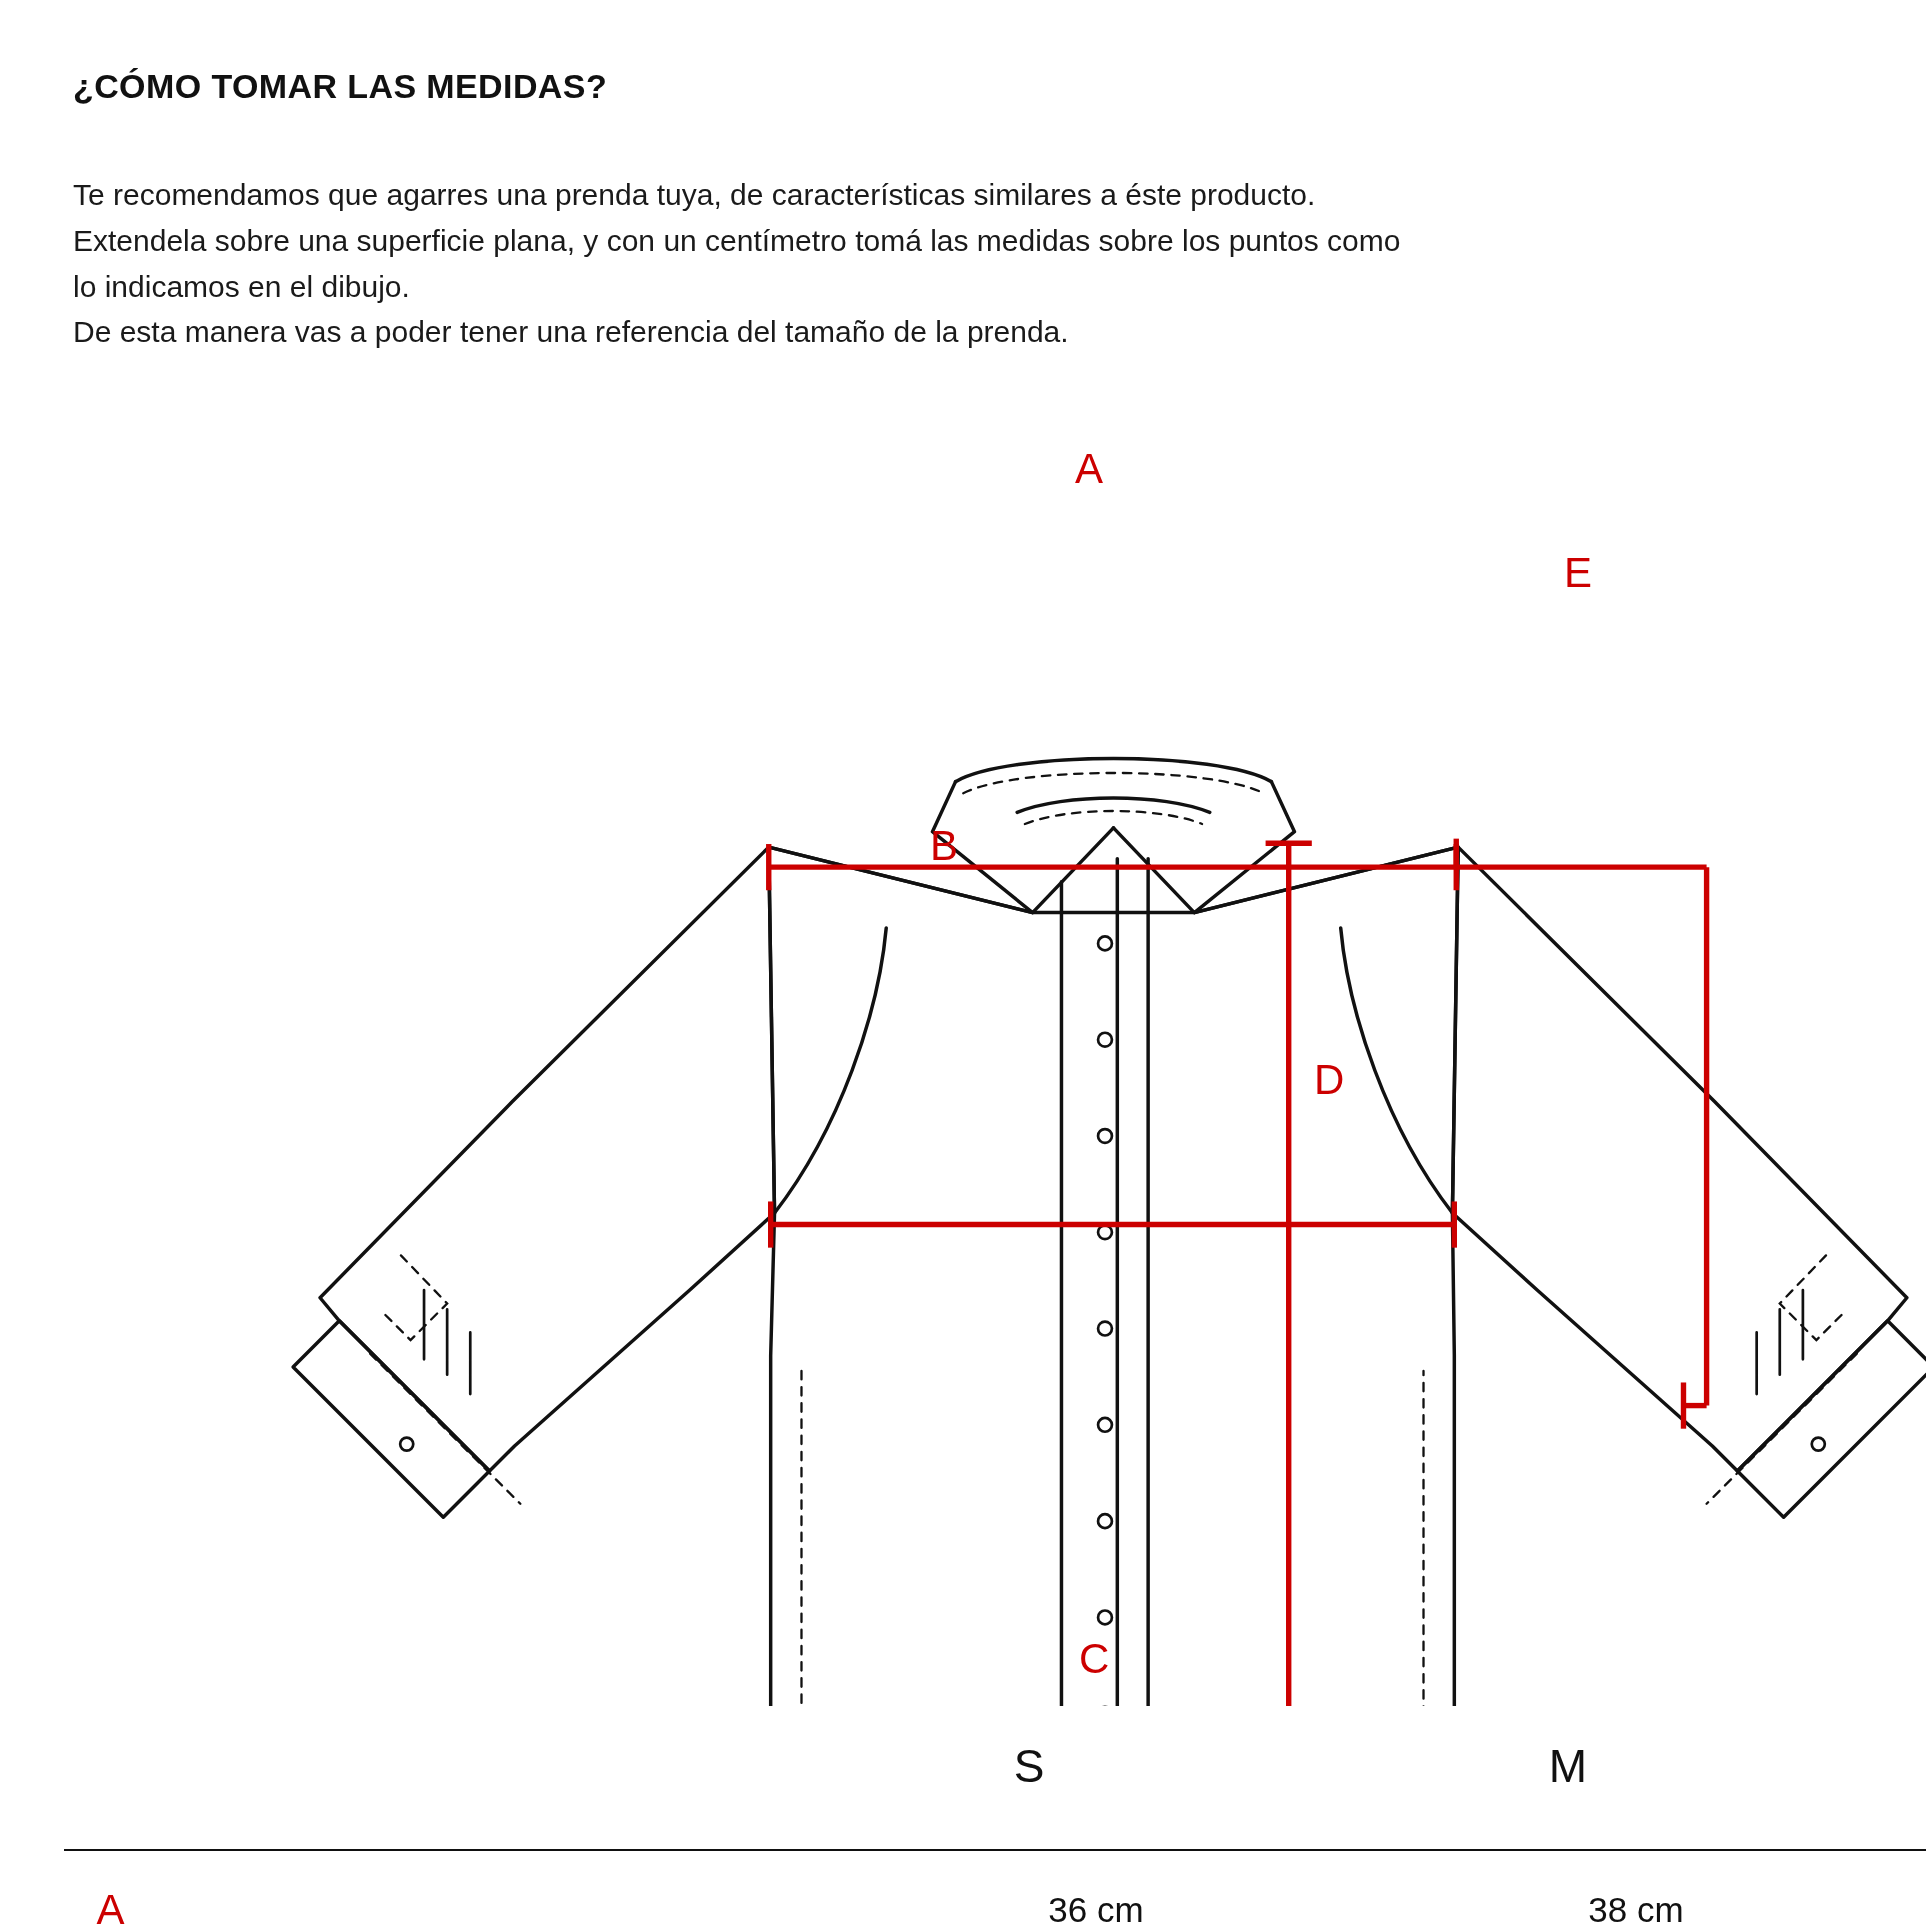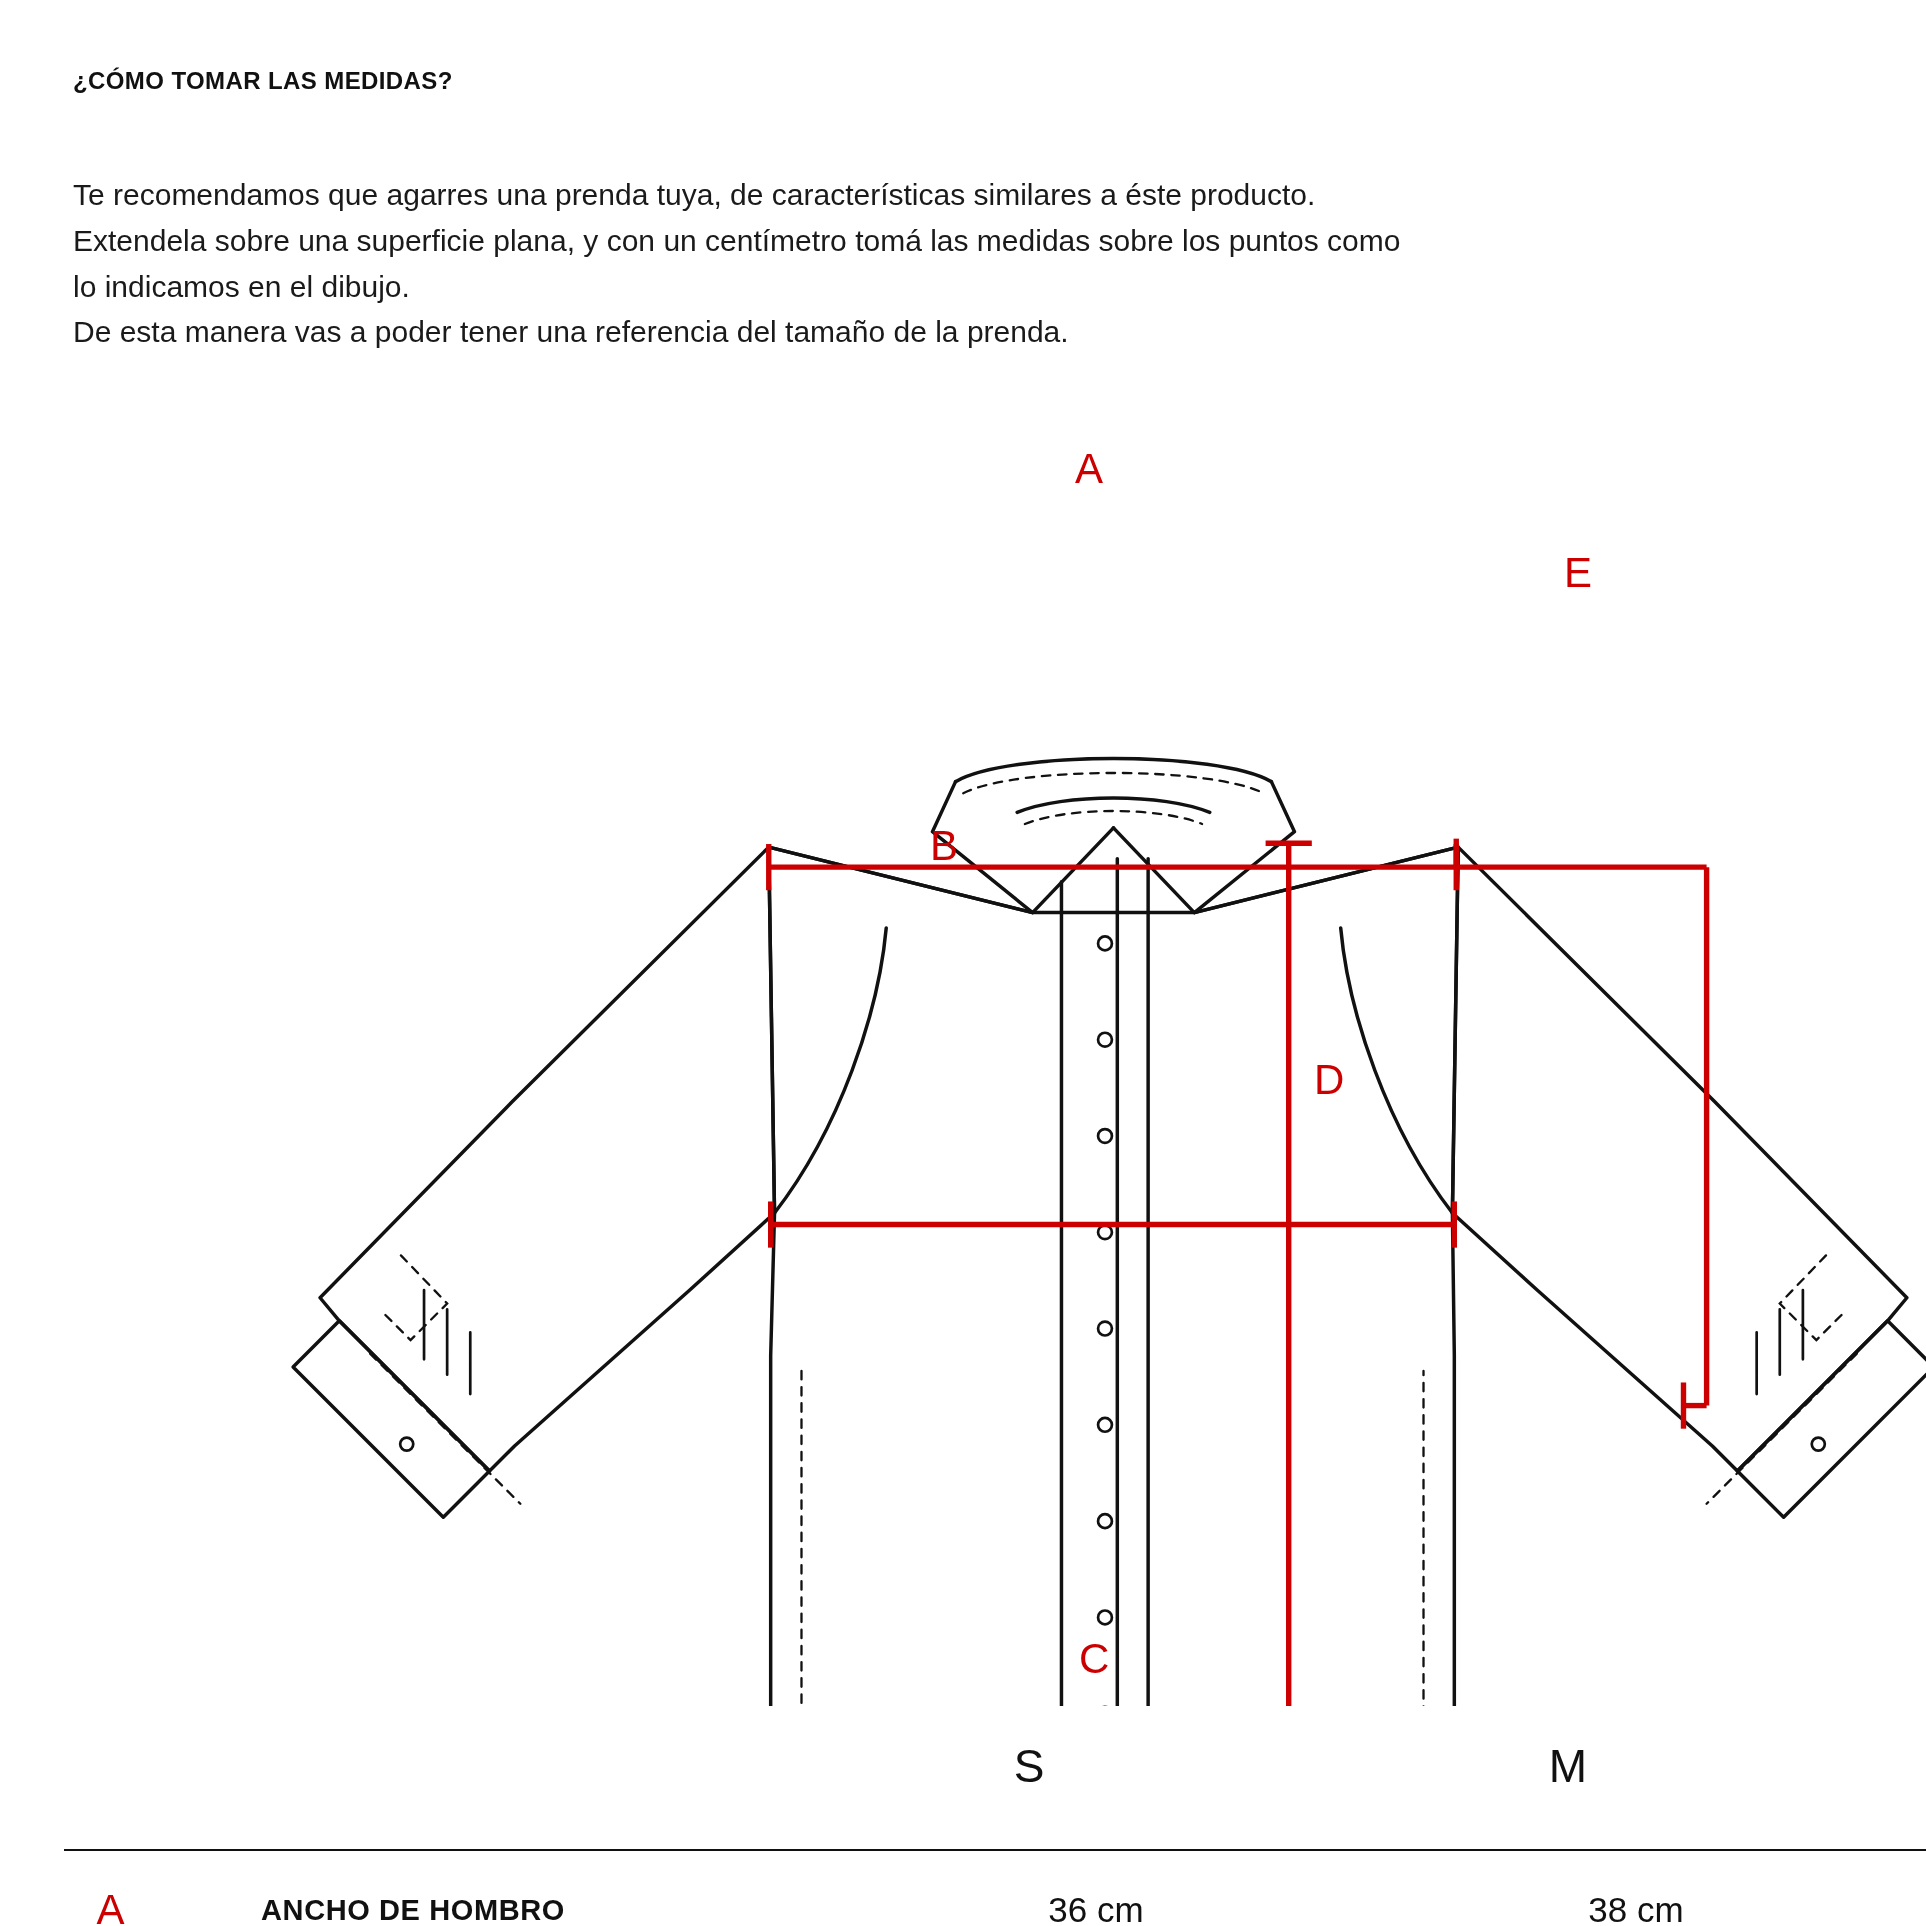--- a/index.html
+++ b/index.html
@@ -17,21 +17,21 @@
     height: 2648px;
     background: #ffffff;
     overflow: hidden;
   }
 
   
   .title {
     position: absolute;
     left: 73px;
     top: 67px;
-    font-size: 24px;
+    font-size: 34px;
     font-weight: bold;
     letter-spacing: 0.4px;
     color: #111111;
   }
   .intro {
     position: absolute;
     left: 73px;
     top: 173px;
     width: 2092px;
     font-size: 30px;
@@ -245,21 +245,20 @@
   <div class="lbl lbl-D">D</div>
   <div class="lbl lbl-E">E</div>
 
   <div class="size-head size-s">S</div>
   <div class="size-head size-m">M</div>
 
   <div id="table">
 
     <div class="trow">
       <div class="letter">A</div>
-      <div class="name">ANCHO DE HOMBRO</div>
       <div class="val-s">36 cm</div>
       <div class="val-m">38 cm</div>
     </div>
 
   </div>
 
 </div>
 
 
 </body></html>

